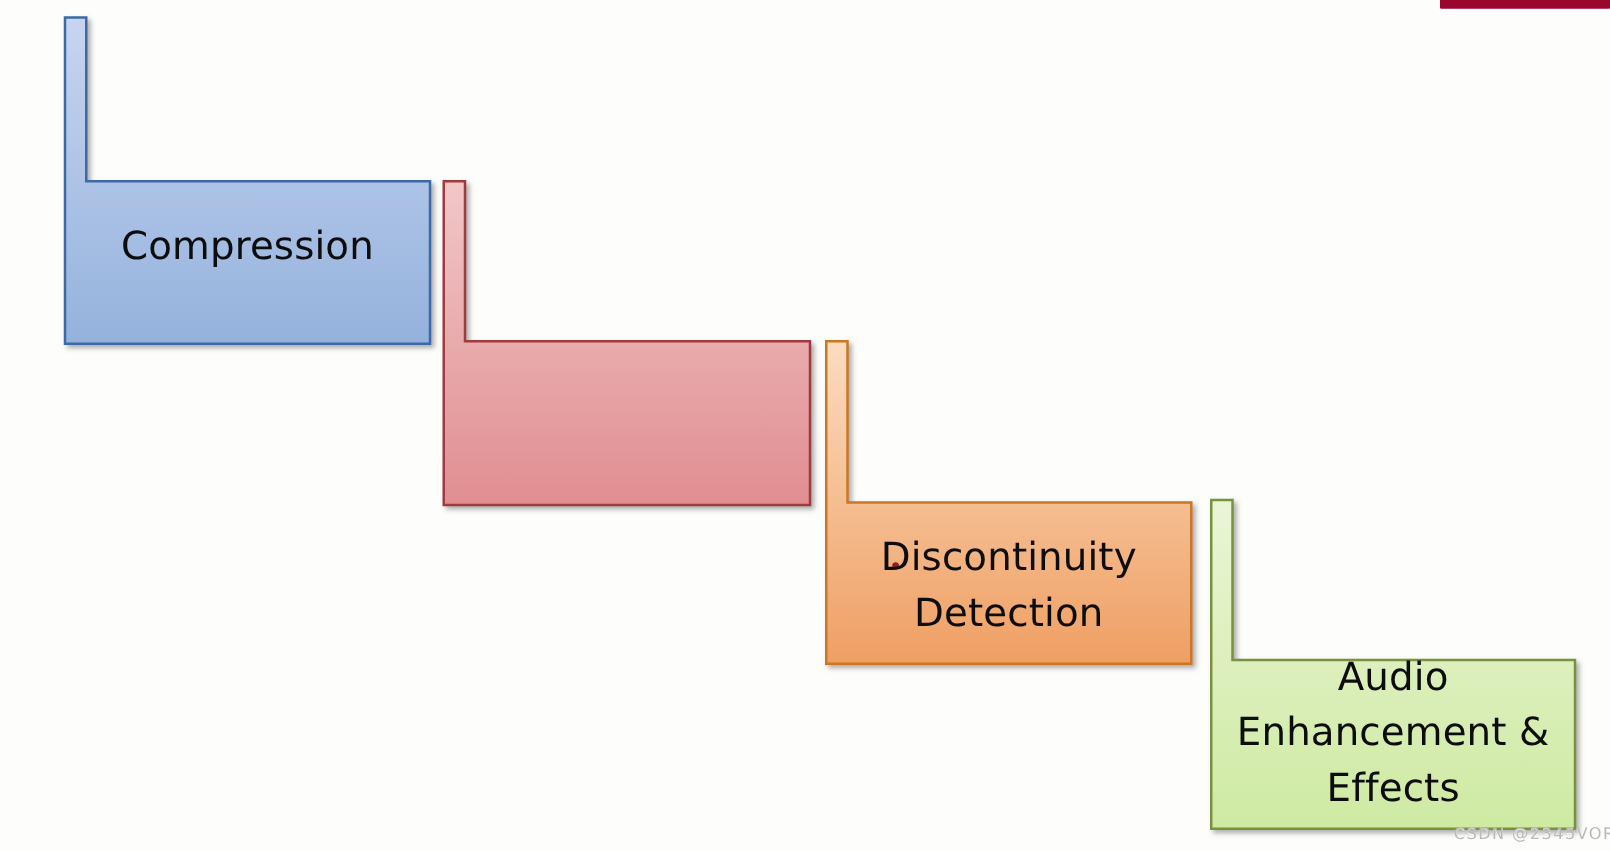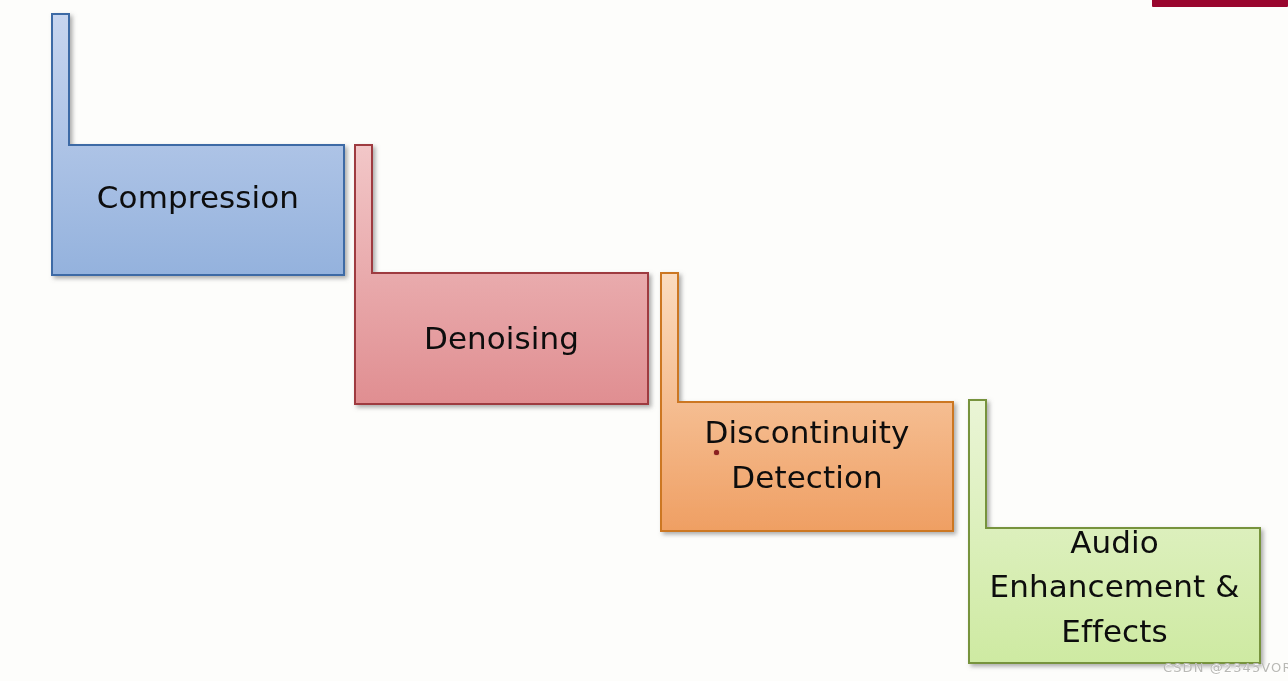--- a/index.html
+++ b/index.html
@@ -132,19 +132,18 @@
           <polygon points="0,0 17,0 17,128 291,128 291,263 0,263" fill="url(#grad-audio-enhancement-effects)" stroke="#77933c" stroke-width="2" stroke-linejoin="miter" filter="url(#shadow-audio-enhancement-effects)"></polygon>
         </svg>
       </div>
     </div>
 
   <div class="cursor-dot" style="left: 714px; top: 450px;"></div>
 
   <div class="watermark" style="left: 1163px; top: 660px;">CSDN @2345VOR</div>
 
 <div class="stair-label" style="left: 52px; top: 132px; width: 292px; height: 130px;">Compression</div>
-    <div class="stair-label" style="left: 355px; top: 273px; width: 293px; height: 131px;">Denoising</div>
-    <div class="stair-label" style="left: 661px; top: 390px; width: 292px; height: 129px;">Discontinuity
+    <div class="stair-label" style="left: 661px; top: 404px; width: 292px; height: 129px;">Discontinuity
 Detection</div>
     <div class="stair-label" style="left: 969px; top: 528px; width: 291px; height: 117px;">Audio
 Enhancement &amp;
 Effects</div>
   </div>
 
 </body></html>

